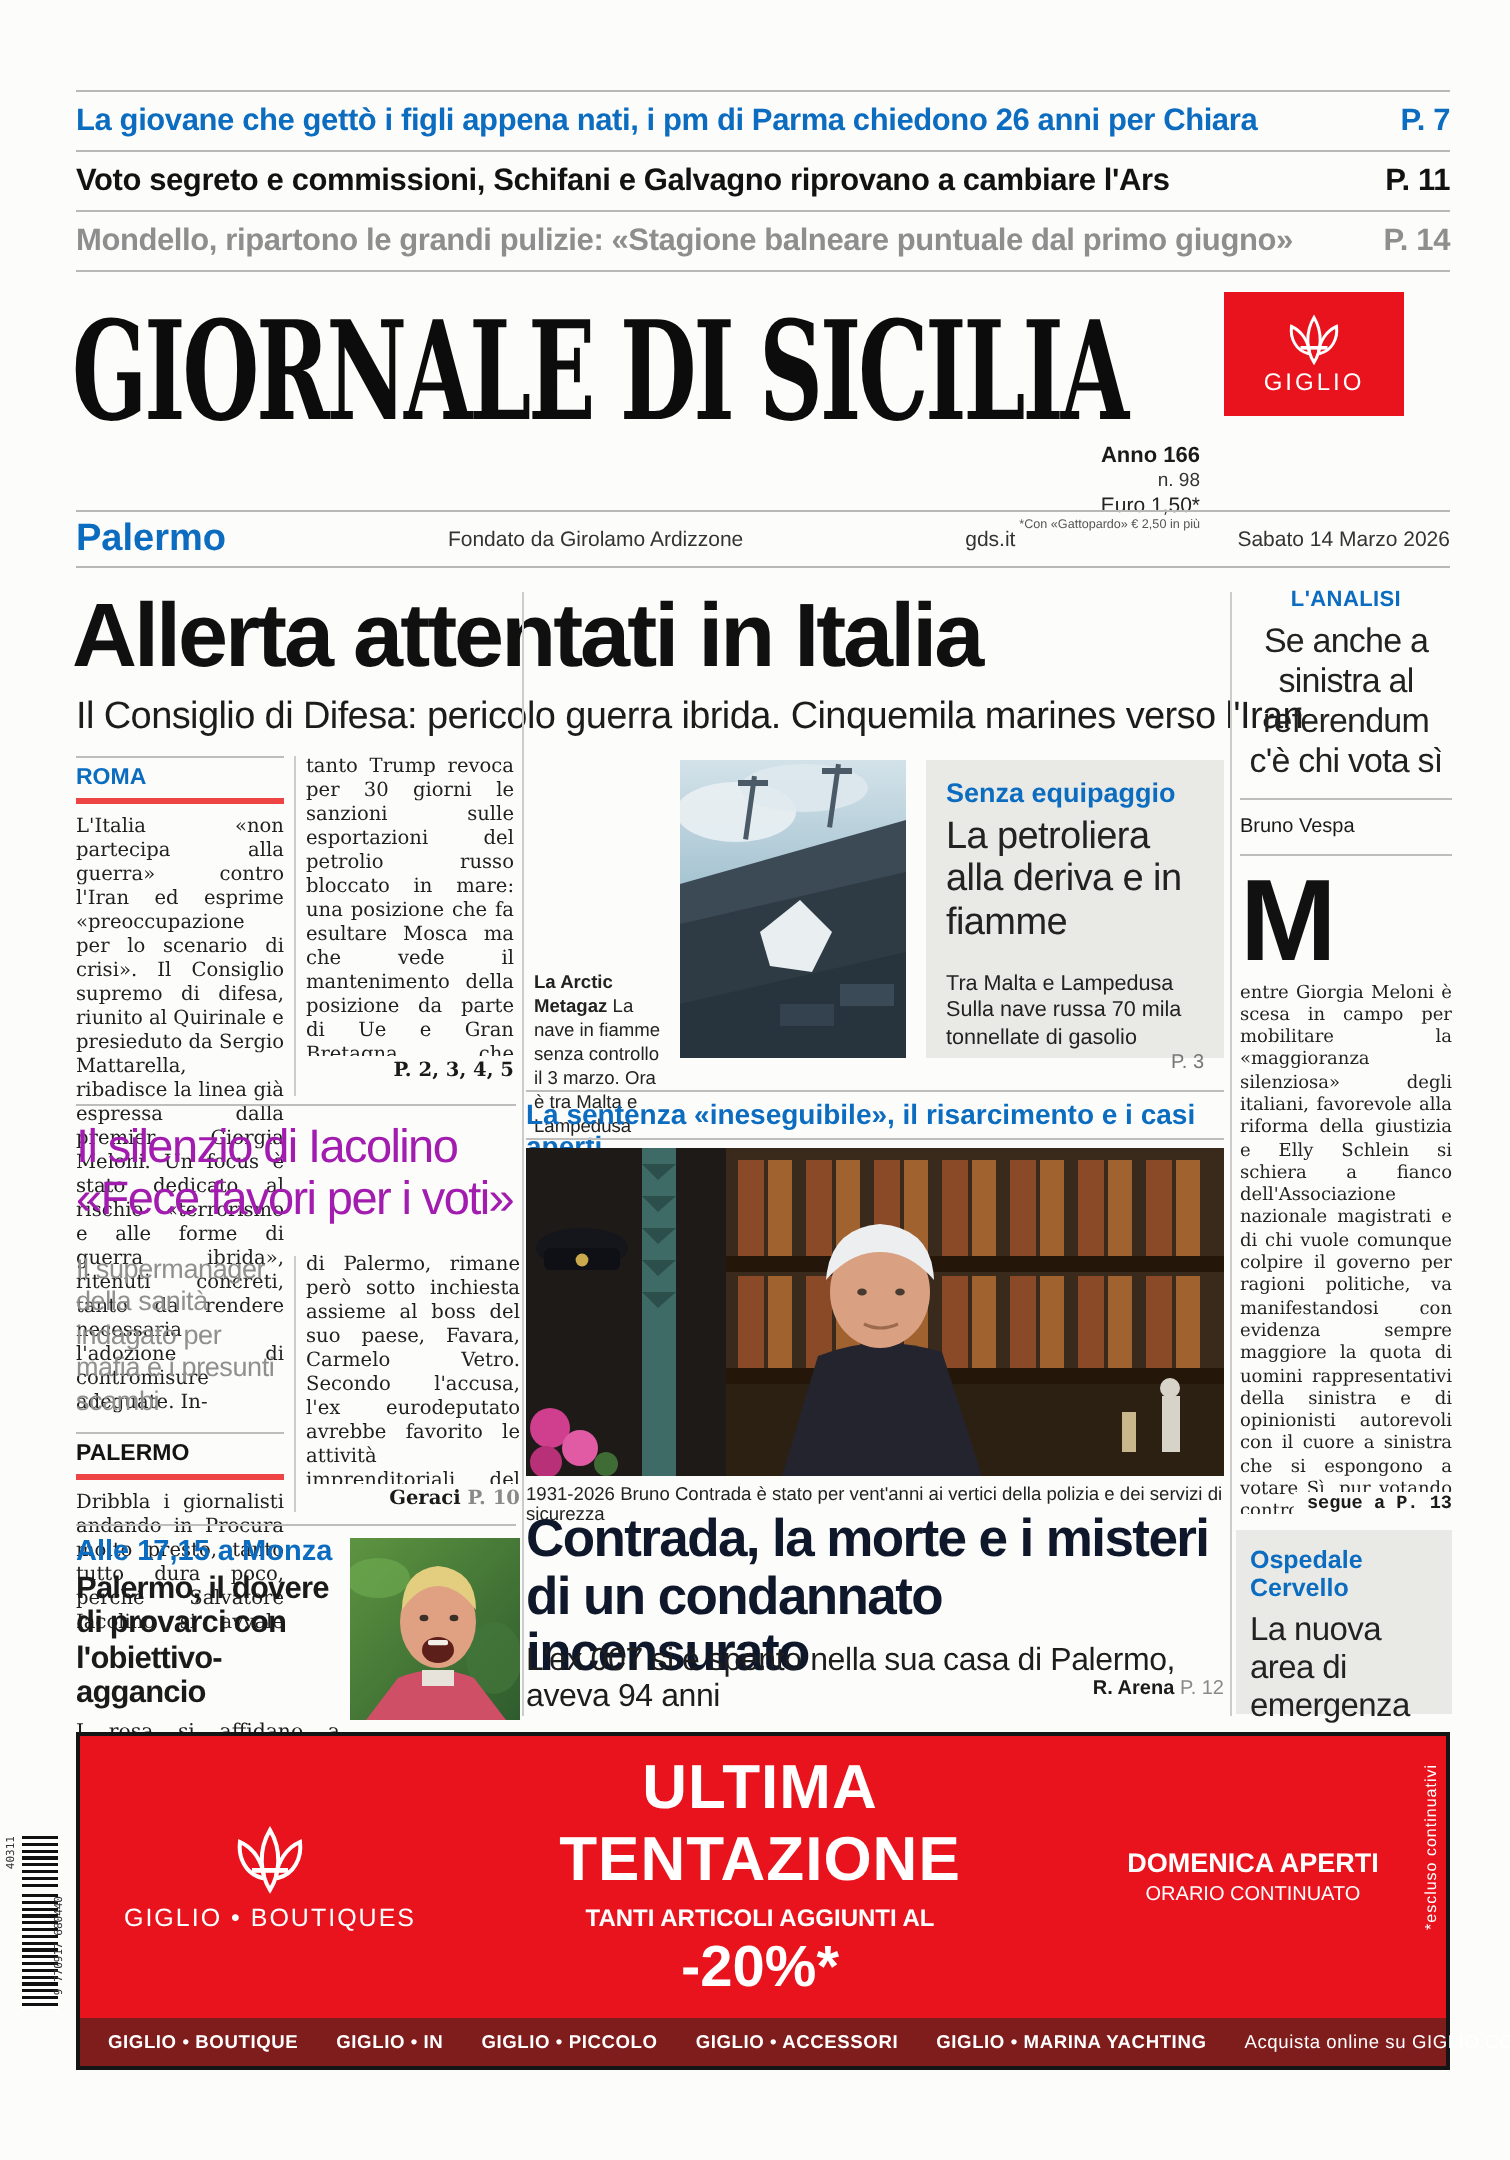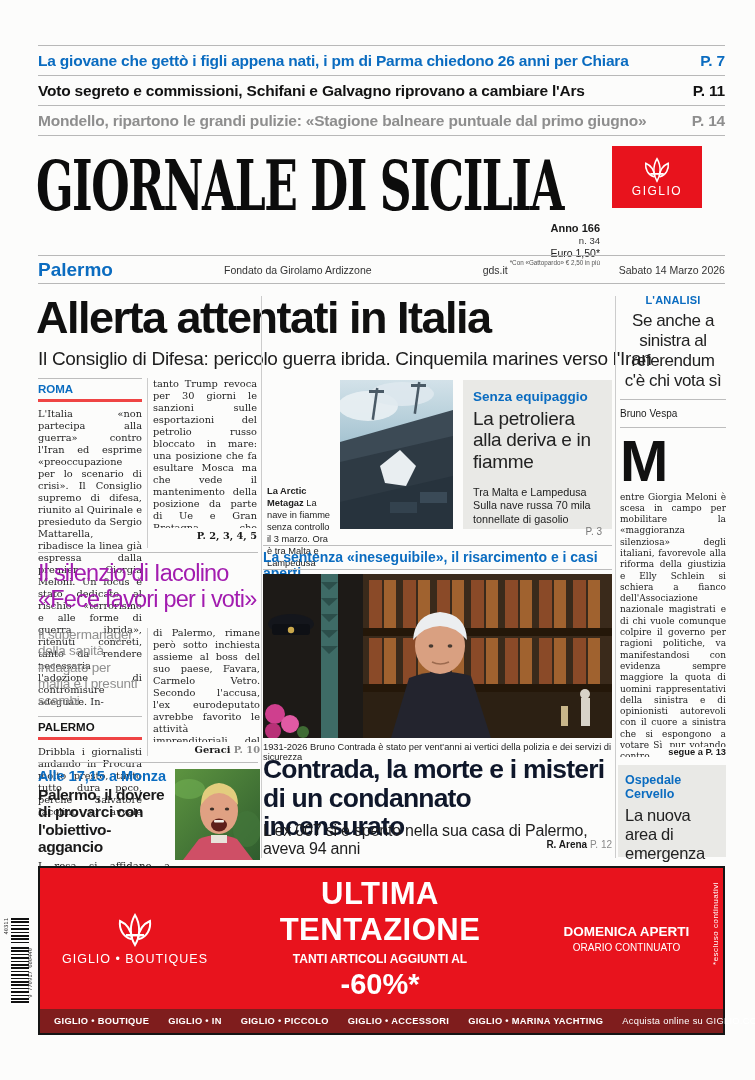--- a/index.html
+++ b/index.html
@@ -61,21 +61,21 @@
   .box-pet .bp{font-size:10px;color:#777;text-align:right;}
 
   
   .rail{position:absolute;left:620px;top:294px;width:106px;height:463px;overflow:hidden;}
   .rail .rk{color:#0b6cc0;font-weight:bold;font-size:11px;text-align:center;letter-spacing:0.2px;}
   .rail .rt{font-size:17px;line-height:1.17;text-align:center;font-weight:400;color:#222;margin-top:5px;letter-spacing:-0.4px;}
   .rail hr{border:none;border-top:1px solid #bdbdbd;margin:8px 0;}
   .rail .ra{font-weight:normal;font-size:10px;text-align:left;}
   .rail .dropcap{font-size:58px;font-weight:bold;line-height:50px;color:#111;margin:4px 0 6px 0;}
   .rail .rb{font-family:"DejaVu Serif",serif;font-size:9px;line-height:11.3px;text-align:justify;color:#222;}
-  .rail .seg{position:absolute;right:0;bottom:0;background:#fcfcfb;font-family:Liberation Sans, sans-serif;
+  .rail .seg{position:absolute;right:0;bottom:0;background:#fcfcfb;font-family:Liberation Mono, monospace;
              font-size:9.3px;font-weight:bold;padding-left:6px;}
   .box-cerv{position:absolute;left:618px;top:765px;width:108px;height:92px;box-sizing:border-box;padding:8px 7px;}
   .box-cerv .ck{color:#0b6cc0;font-weight:bold;font-size:12.5px;}
   .box-cerv .ct{font-size:16.5px;font-weight:400;line-height:1.15;margin-top:5px;color:#222;letter-spacing:-0.3px;}
   .box-cerv .cb{font-size:9.5px;text-align:right;margin-top:8px;}
 
   
   .iac-headline{position:absolute;left:38px;top:560px;width:224px;font-size:23.5px;font-weight:normal;
                 line-height:1.12;letter-spacing:-0.8px;color:#a21caf;}
   .iac-sub{color:#8f8f8f;font-size:13.5px;line-height:1.22;font-weight:400;margin-bottom:7px;letter-spacing:-0.2px;}
@@ -151,21 +151,21 @@
     <svg width="30" height="26" viewBox="0 0 40 34">
       <path d="M20 32 C15 24 14 12 20 2 C26 12 25 24 20 32 Z" fill="none" stroke="#fff" stroke-width="2"></path>
       <path d="M16 26 C8 24 4 16 5 8 C12 11 16 18 17 25 Z" fill="none" stroke="#fff" stroke-width="2"></path>
       <path d="M24 26 C32 24 36 16 35 8 C28 11 24 18 23 25 Z" fill="none" stroke="#fff" stroke-width="2"></path>
       <rect x="11" y="21" width="18" height="2.4" fill="#fff"></rect>
     </svg>
     <div class="logo-label">GIGLIO</div>
   </div>
   <div class="edition">
     <div class="e1">Anno 166</div>
-    <div class="e2">n. 34</div>
+    <div class="e2">n. 98</div>
     <div class="e3">Euro 1,50*</div>
     <div class="e4">*Con «Gattopardo» € 2,50 in più</div>
   </div>
 
   <div class="infobar">
     <span class="city">Palermo</span>
     <span class="mid">Fondato da Girolamo Ardizzone</span>
     <span class="mid">gds.it</span>
     <span class="mid">Sabato 14 Marzo 2026</span>
   </div>
@@ -372,21 +372,21 @@
           <path d="M20 32 C15 24 14 12 20 2 C26 12 25 24 20 32 Z" fill="none" stroke="#fff" stroke-width="2"></path>
           <path d="M16 26 C8 24 4 16 5 8 C12 11 16 18 17 25 Z" fill="none" stroke="#fff" stroke-width="2"></path>
           <path d="M24 26 C32 24 36 16 35 8 C28 11 24 18 23 25 Z" fill="none" stroke="#fff" stroke-width="2"></path>
           <rect x="11" y="21" width="18" height="2.4" fill="#fff"></rect>
         </svg>
         <div class="bl">GIGLIO • BOUTIQUES</div>
       </div>
       <div class="ad-center">
         <div class="t1">ULTIMA TENTAZIONE</div>
         <div class="t2">TANTI ARTICOLI AGGIUNTI AL</div>
-        <div class="t3">-60%*</div>
+        <div class="t3">-20%*</div>
       </div>
       <div class="ad-right">
         <div class="r1">DOMENICA APERTI</div>
         <div class="r2">ORARIO CONTINUATO</div>
       </div>
       <div class="ad-side">*escluso continuativi</div>
     </div>
     <div class="ad-footer">
       <span>GIGLIO • BOUTIQUE</span>
       <span>GIGLIO • IN</span>

